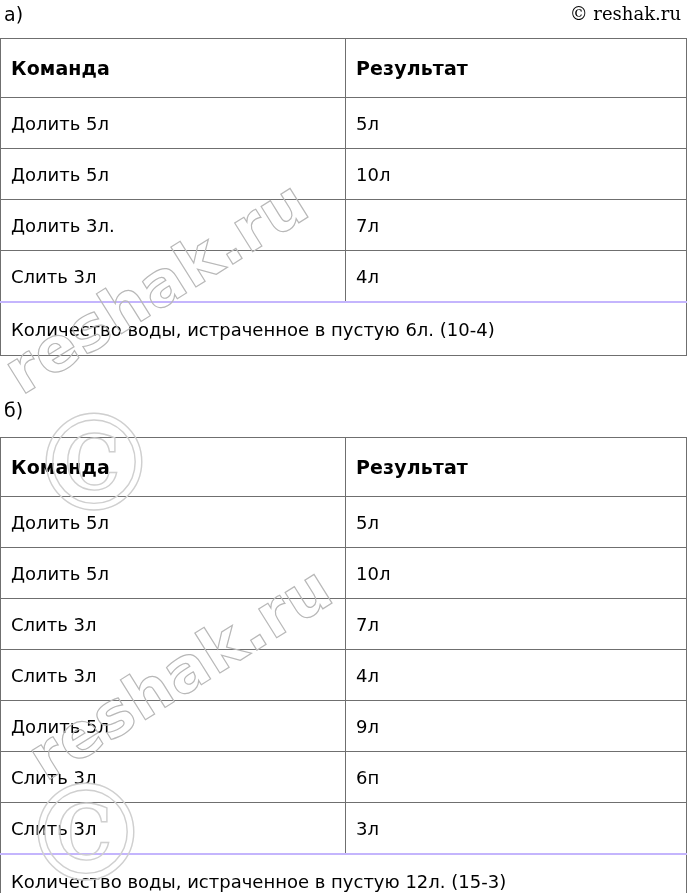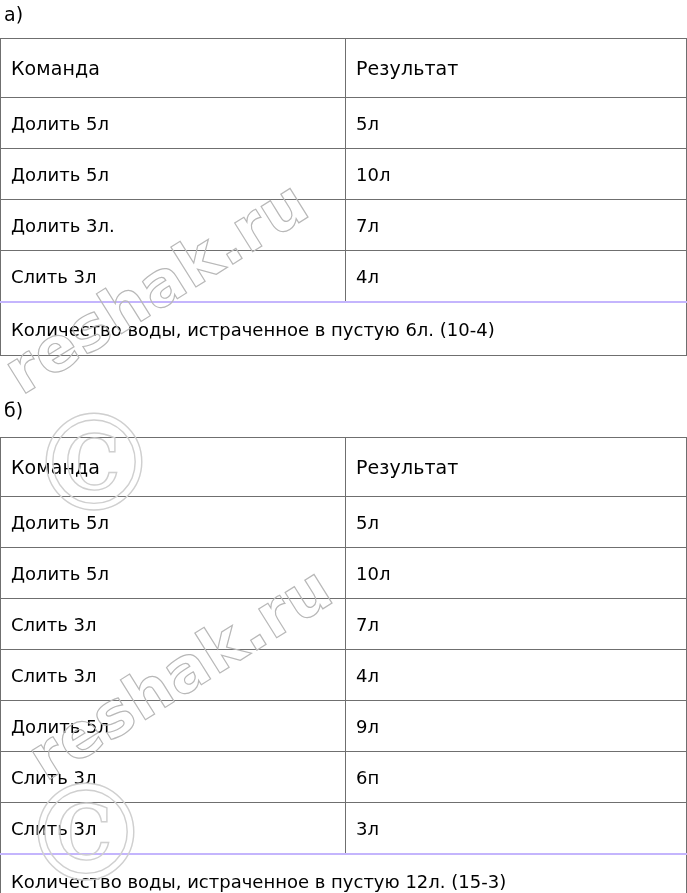--- a/index.html
+++ b/index.html
@@ -66,21 +66,21 @@
   .cmd-table th {
     border: 1px solid #6f6f6f;
     padding: 0 10px;
     text-align: left;
     vertical-align: middle;
     font-size: 18px;
     font-weight: normal;
     background: transparent;
   }
   .cmd-table th {
-    font-weight: normal;
+    font-weight: bold;
     font-size: 19px;
     letter-spacing: 0.1px;
   }
   .col-cmd { width: 345px; }
   .col-res { width: 341px; }
 
   .row-head td, .row-head th { height: 58px; }
   .row-data td { height: 50px; }
   .row-foot td { height: 52px; }
 
@@ -140,20 +140,21 @@
   #watermark-2 { left: 18px; top: 738px; transform: rotate(-32deg); transform-origin: left top; }
   #watermark-2-copy { left: 20px; top: 768px; }
 </style>
 </head>
 <body>
 
 <div class="page">
 
   <div class="credit-row">
     <div class="part-label">а)</div>
+    <div class="credit">© reshak.ru</div>
   </div>
 
   <table class="cmd-table" id="table-a">
     <colgroup>
       <col class="col-cmd">
       <col class="col-res">
     </colgroup>
     <thead>
       <tr class="row-head">
         <th>Команда</th>

